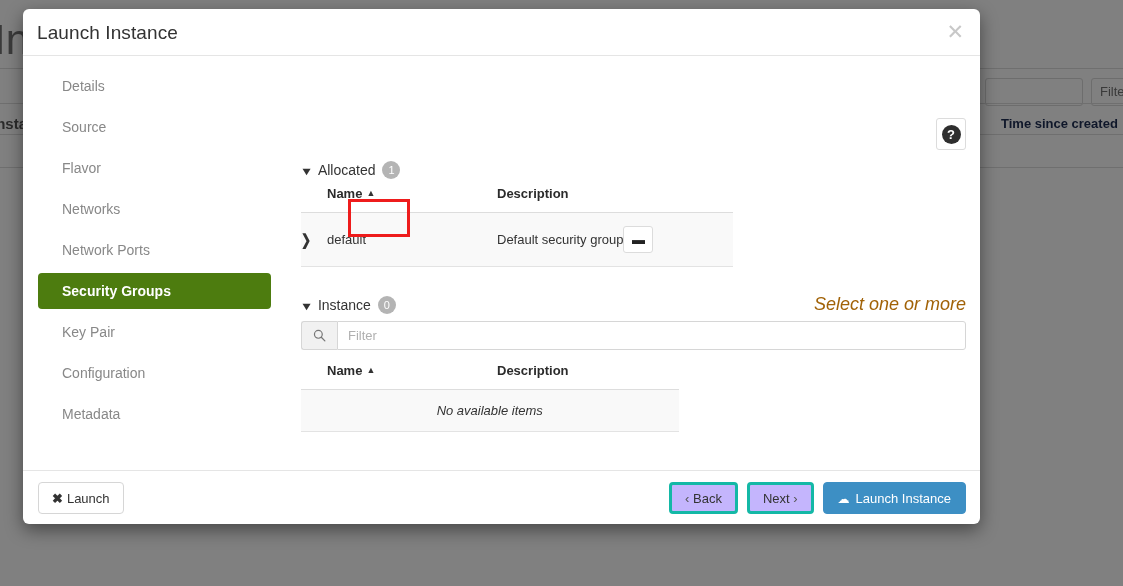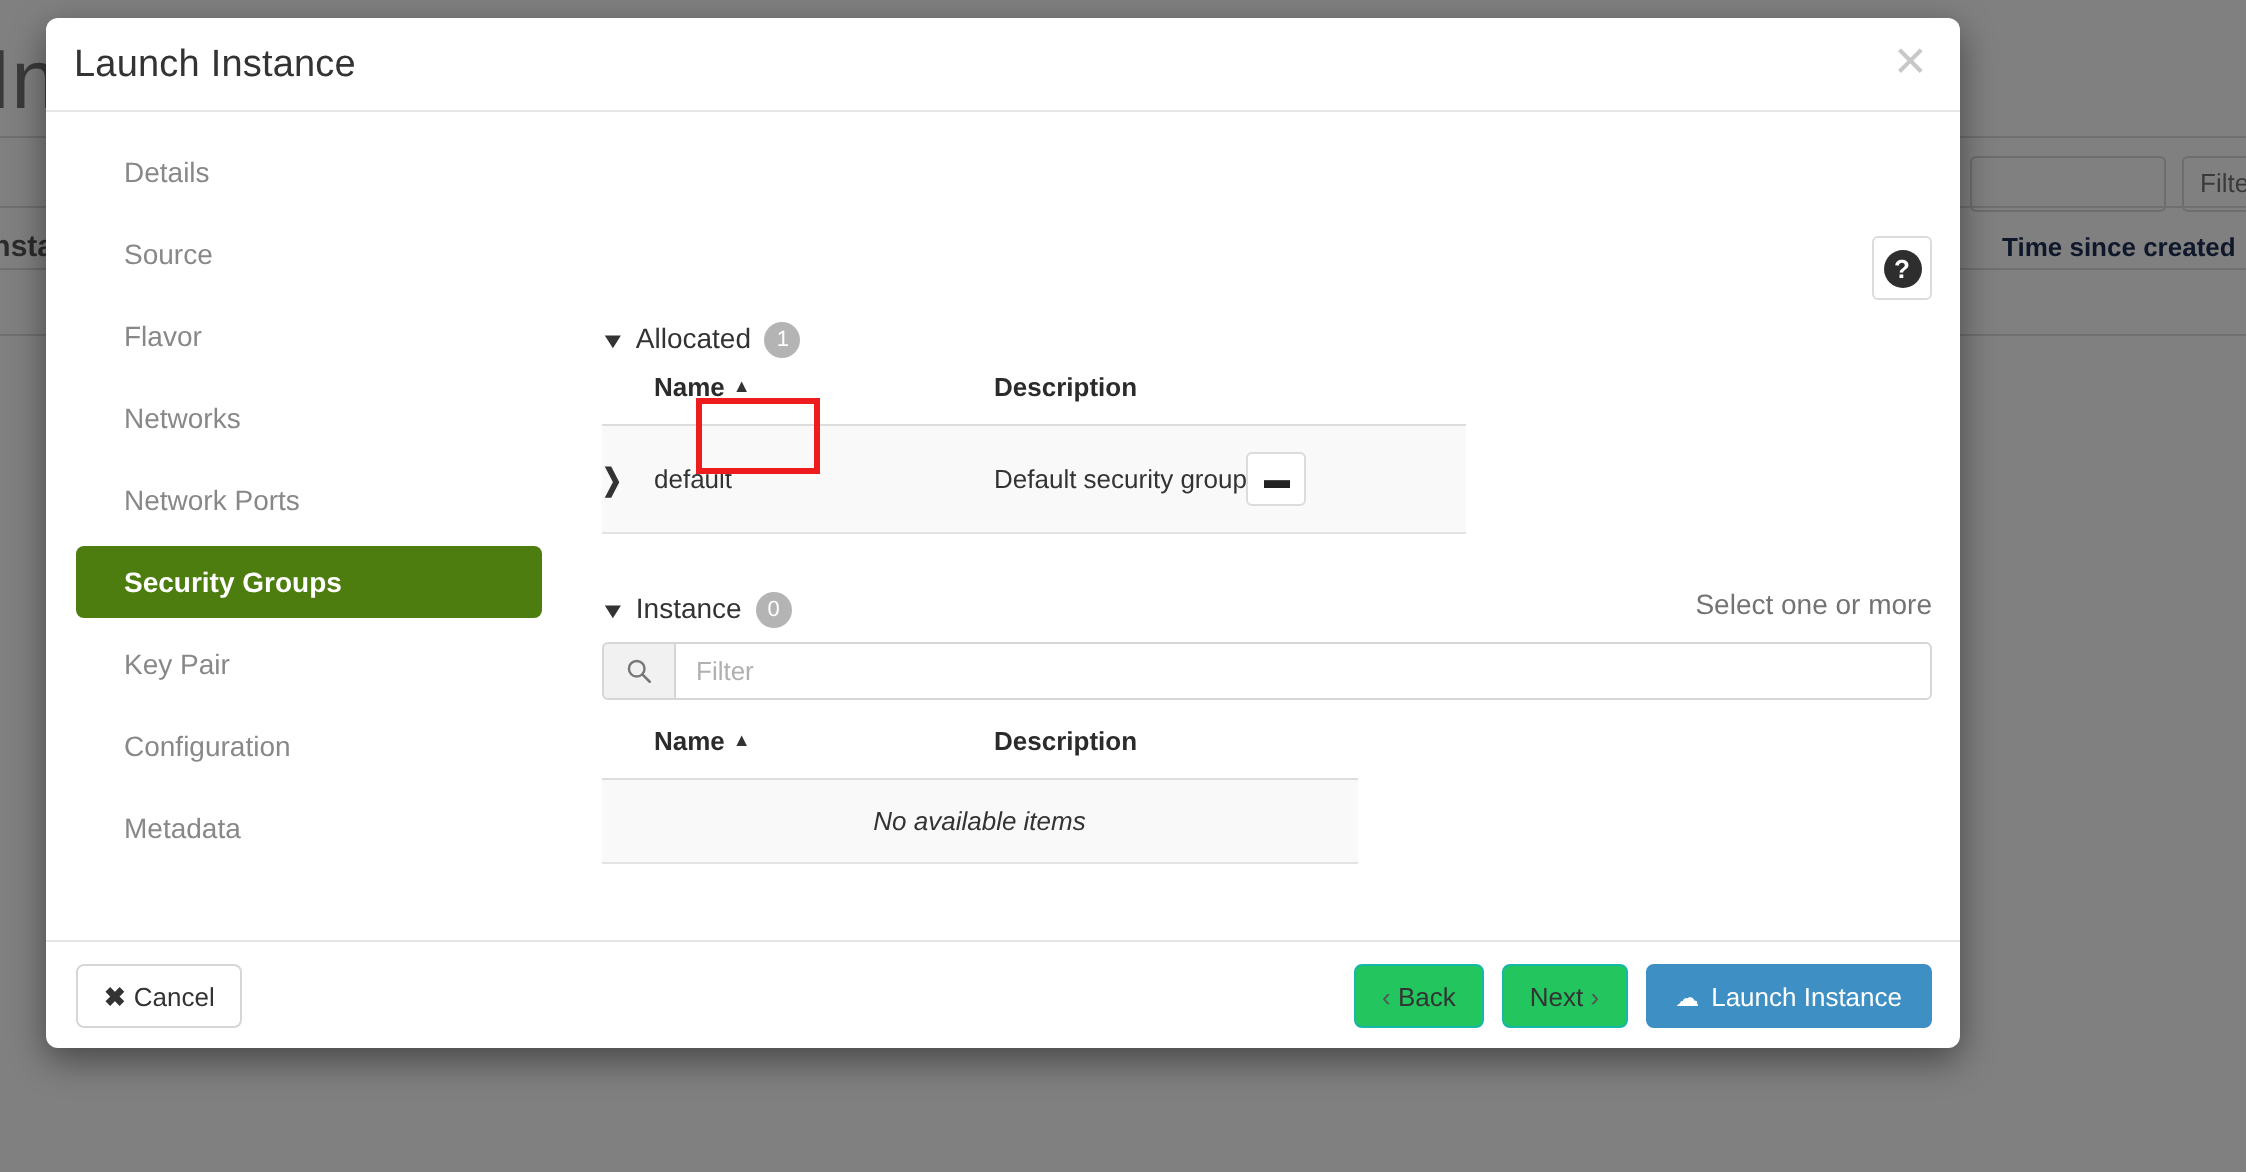--- a/index.html
+++ b/index.html
@@ -231,23 +231,24 @@
     vertical-align: 1px;
     box-sizing: border-box;
   }
   #allocated-head { top: 105px; }
   #available-head { top: 240px; }
 
   #select-hint {
     position: absolute;
     right: 0;
     top: 238px;
-    font-size: 14px;
-    color: #737373;
-    white-space: nowrap;
+    font-size: 18px;
+    color: #a16207;
+    white-space: nowrap;
+    font-style: italic;
   }
 
   
   .tbl {
     position: absolute;
     left: 0;
     right: 0;
     border-collapse: collapse;
     table-layout: fixed;
   }
@@ -383,22 +384,22 @@
   #footer-right {
     position: absolute;
     right: 14px;
     top: 11px;
     display: flex;
     gap: 9px;
   }
   #back-btn, #next-btn {
     height: 32px;
     padding: 0 13px;
-    background: #22c55e;
-    border: 1px solid #14b8a6;
+    background: #c4b5fd;
+    border: 3px solid #14b8a6;
     color: #333;
   }
   #launch-btn {
     height: 32px;
     padding: 0 14px;
     background: #3d8fc4;
     border: 1px solid #3d8fc4;
     color: #ffffff;
   }
   .chev { color: #555; }
@@ -534,21 +535,21 @@
             <td class="empty-cell" colspan="4">No available items</td>
           </tr>
         </tbody>
       </table>
 
     </div>
   </div>
 
   <div id="modal-footer">
     <button class="btn" id="cancel-btn">
-      <span class="x-glyph">✖</span><span>Cancel</span>
+      <span class="x-glyph">✖</span><span>Launch</span>
     </button>
     <div id="footer-right">
       <button class="btn" id="back-btn">
         <span class="chev">‹</span>
         <span>Back</span>
       </button>
       <button class="btn" id="next-btn">
         <span>Next</span>
         <span class="chev">›</span>
       </button>

